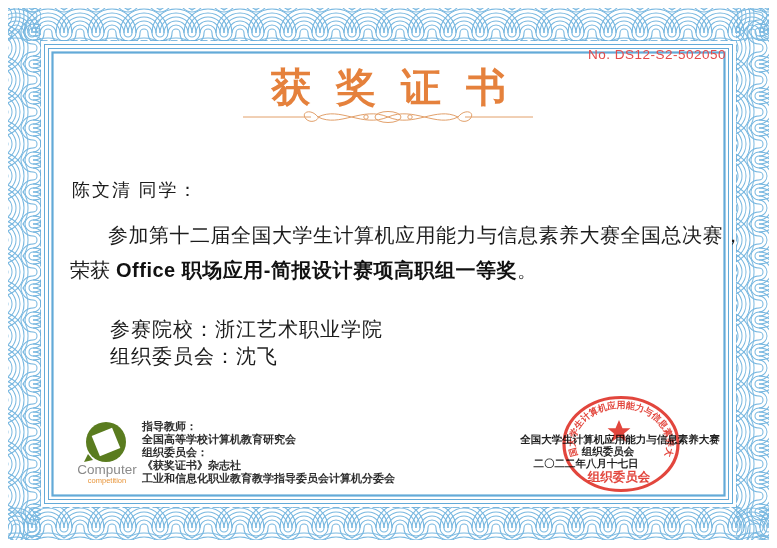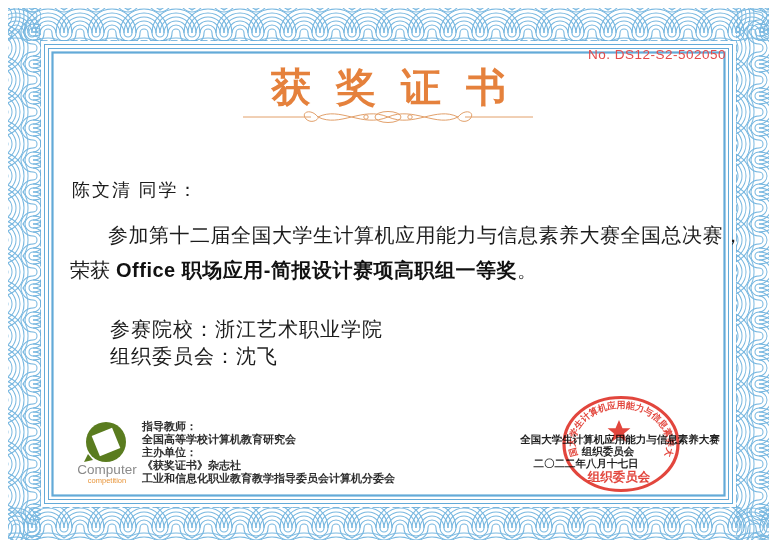--- a/index.html
+++ b/index.html
@@ -138,21 +138,21 @@
       <path d="M10,34 l-4,8 l9,-2 z" fill="#5a7c1f"></path>
       <rect x="17" y="11" width="22" height="22" fill="#ffffff" transform="rotate(-22 28 22)"></rect>
     </g>
     <text x="29" y="54" text-anchor="middle" font-size="13.5" fill="#8a8a8a" font-family="Liberation Sans, sans-serif">Computer</text>
     <text x="29" y="63" text-anchor="middle" font-size="7.5" fill="#e8963c" font-family="Liberation Sans, sans-serif">competition</text>
   </svg>
 
   <div class="org-block">
     <div>指导教师：</div>
     <div>全国高等学校计算机教育研究会</div>
-    <div>主办单位：</div>
+    <div>组织委员会：</div>
     <div>《获奖证书》杂志社</div>
     <div>工业和信息化职业教育教学指导委员会计算机分委会</div>
   </div>
 
   <div class="sig-line1">全国大学生计算机应用能力与信息素养大赛</div>
   <div class="sig-line2">组织委员会</div>
   <div class="sig-date">二〇二二年八月十七日</div>
 
   <svg class="seal-svg" width="132" height="110" viewBox="0 0 132 110" aria-hidden="true">
     <ellipse cx="65" cy="52" rx="57" ry="46.5" fill="none" stroke="#e0362c" stroke-width="3.2" opacity="0.92"></ellipse>

